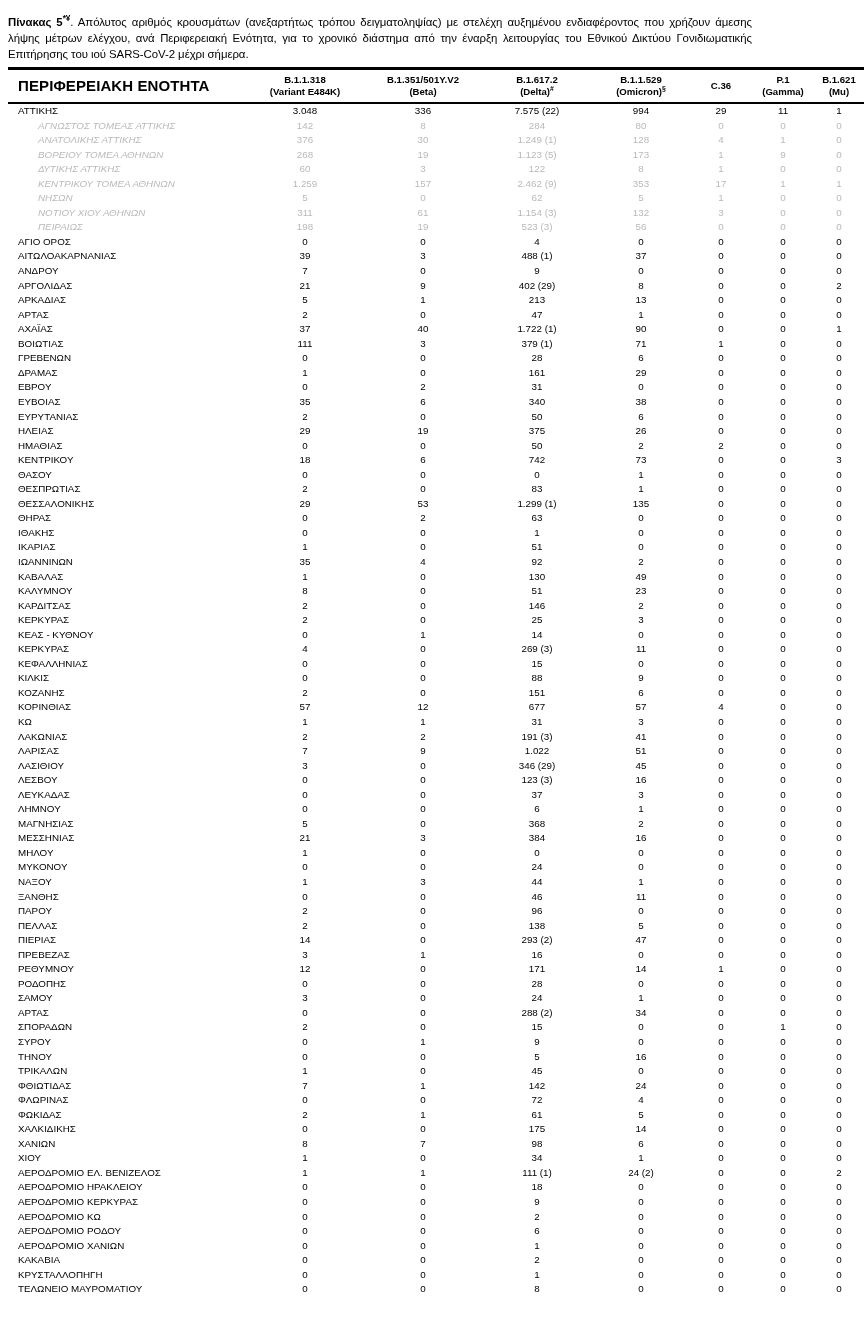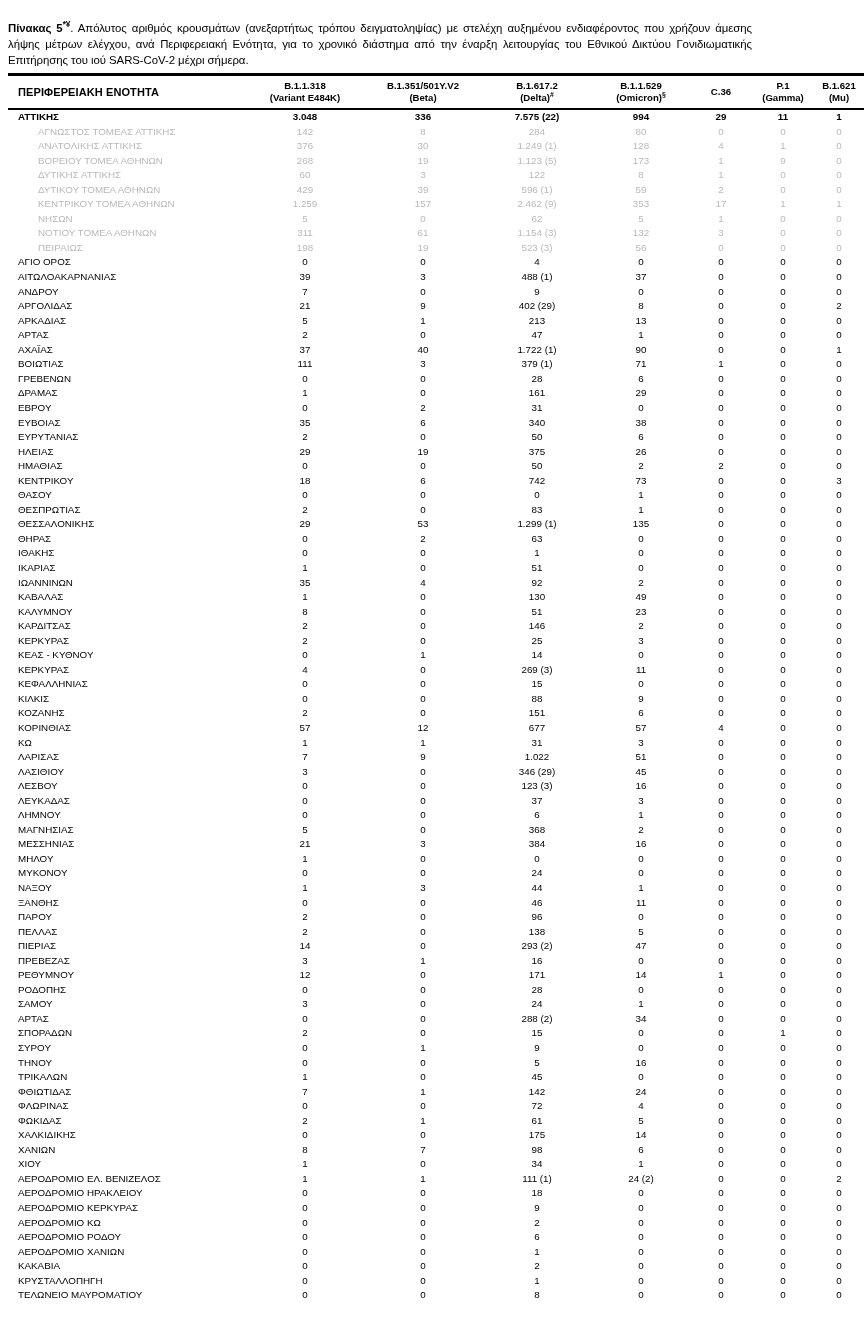--- a/index.html
+++ b/index.html
@@ -12,21 +12,21 @@
     height: 1343px;
     font-family: "Liberation Sans", sans-serif;
     color: #000000;
     overflow: hidden;
   }
   .page {
     width: 760px;
     height: 1343px;
     position: relative;
     box-sizing: border-box;
-    padding: 20px 6px 0 6px;
+    padding: 14px 6px 0 6px;
   }
   .caption {
     font-size: 11.4px;
     line-height: 16.2px;
     text-align: justify;
     margin: 0 2px 4px 2px;
     letter-spacing: -0.05px;
   }
   .caption .lead {
     font-weight: bold;
@@ -57,44 +57,45 @@
     padding: 4px 2px 4px 2px;
     text-align: center;
     vertical-align: middle;
     border-top: 3.2px solid #000;
     border-bottom: 2.2px solid #000;
     line-height: 12.2px;
   }
   thead tr.hrow th.lbl {
     text-align: left;
     padding-left: 10px;
-    font-size: 11px;
+    font-size: 15px;
     letter-spacing: 0.1px;
   }
   tbody td {
     font-size: 9.8px;
     padding: 0;
     height: 14.55px;
     line-height: 14.55px;
     text-align: center;
     vertical-align: middle;
     white-space: nowrap;
   }
   tbody td.name {
     text-align: left;
     padding-left: 10px;
   }
   tbody tr.attica td {
-    font-weight: bold;
+    font-weight: normal;
   }
   tbody tr.sub td {
     color: #b9b9b9;
   }
   tbody tr.sub td.name {
     padding-left: 30px;
+    font-style: italic;
   }
 </style>
 </head>
 <body>
 
 <div class="page">
 
   <p class="caption"><span class="lead">Πίνακας 5</span><sup class="lead">*¥</sup><span>. Απόλυτος αριθμός κρουσμάτων (ανεξαρτήτως τρόπου δειγματοληψίας) με στελέχη αυξημένου ενδιαφέροντος που χρήζουν άμεσης λήψης μέτρων ελέγχου, ανά Περιφερειακή Ενότητα, για το χρονικό διάστημα από την έναρξη λειτουργίας του Εθνικού Δικτύου Γονιδιωματικής Επιτήρησης του ιού SARS-CoV-2 μέχρι σήμερα.</span></p>
 
   <table class="tbl">
@@ -165,51 +166,41 @@
           <td class="name">ΔΥΤΙΚΗΣ ΑΤΤΙΚΗΣ</td>
           <td>60</td>
           <td>3</td>
           <td>122</td>
           <td>8</td>
           <td>1</td>
           <td>0</td>
           <td>0</td>
         </tr>
         <tr class="sub">
-          <td class="name">ΔΥΤΙΚΟΥ ΤΟΜΕΑ ΑΘΗΝΩΝ</td>
-          <td>429</td>
-          <td>39</td>
-          <td>596 (1)</td>
-          <td>59</td>
-          <td>2</td>
-          <td>0</td>
-          <td>0</td>
-        </tr>
-        <tr class="sub">
           <td class="name">ΚΕΝΤΡΙΚΟΥ ΤΟΜΕΑ ΑΘΗΝΩΝ</td>
           <td>1.259</td>
           <td>157</td>
           <td>2.462 (9)</td>
           <td>353</td>
           <td>17</td>
           <td>1</td>
           <td>1</td>
         </tr>
         <tr class="sub">
           <td class="name">ΝΗΣΩΝ</td>
           <td>5</td>
           <td>0</td>
           <td>62</td>
           <td>5</td>
           <td>1</td>
           <td>0</td>
           <td>0</td>
         </tr>
         <tr class="sub">
-          <td class="name">ΝΟΤΙΟΥ ΤΟΜΕΑ ΑΘΗΝΩΝ</td>
+          <td class="name">ΝΟΤΙΟΥ ΧΙΟΥ ΑΘΗΝΩΝ</td>
           <td>311</td>
           <td>61</td>
           <td>1.154 (3)</td>
           <td>132</td>
           <td>3</td>
           <td>0</td>
           <td>0</td>
         </tr>
         <tr class="sub">
           <td class="name">ΠΕΙΡΑΙΩΣ</td>
@@ -550,20 +541,30 @@
           <td>4</td>
           <td>0</td>
           <td>0</td>
         </tr>
         <tr>
           <td class="name">ΚΩ</td>
           <td>1</td>
           <td>1</td>
           <td>31</td>
           <td>3</td>
+          <td>0</td>
+          <td>0</td>
+          <td>0</td>
+        </tr>
+        <tr>
+          <td class="name">ΛΑΚΩΝΙΑΣ</td>
+          <td>2</td>
+          <td>2</td>
+          <td>191 (3)</td>
+          <td>41</td>
           <td>0</td>
           <td>0</td>
           <td>0</td>
         </tr>
         <tr>
           <td class="name">ΛΑΡΙΣΑΣ</td>
           <td>7</td>
           <td>9</td>
           <td>1.022</td>
           <td>51</td>

